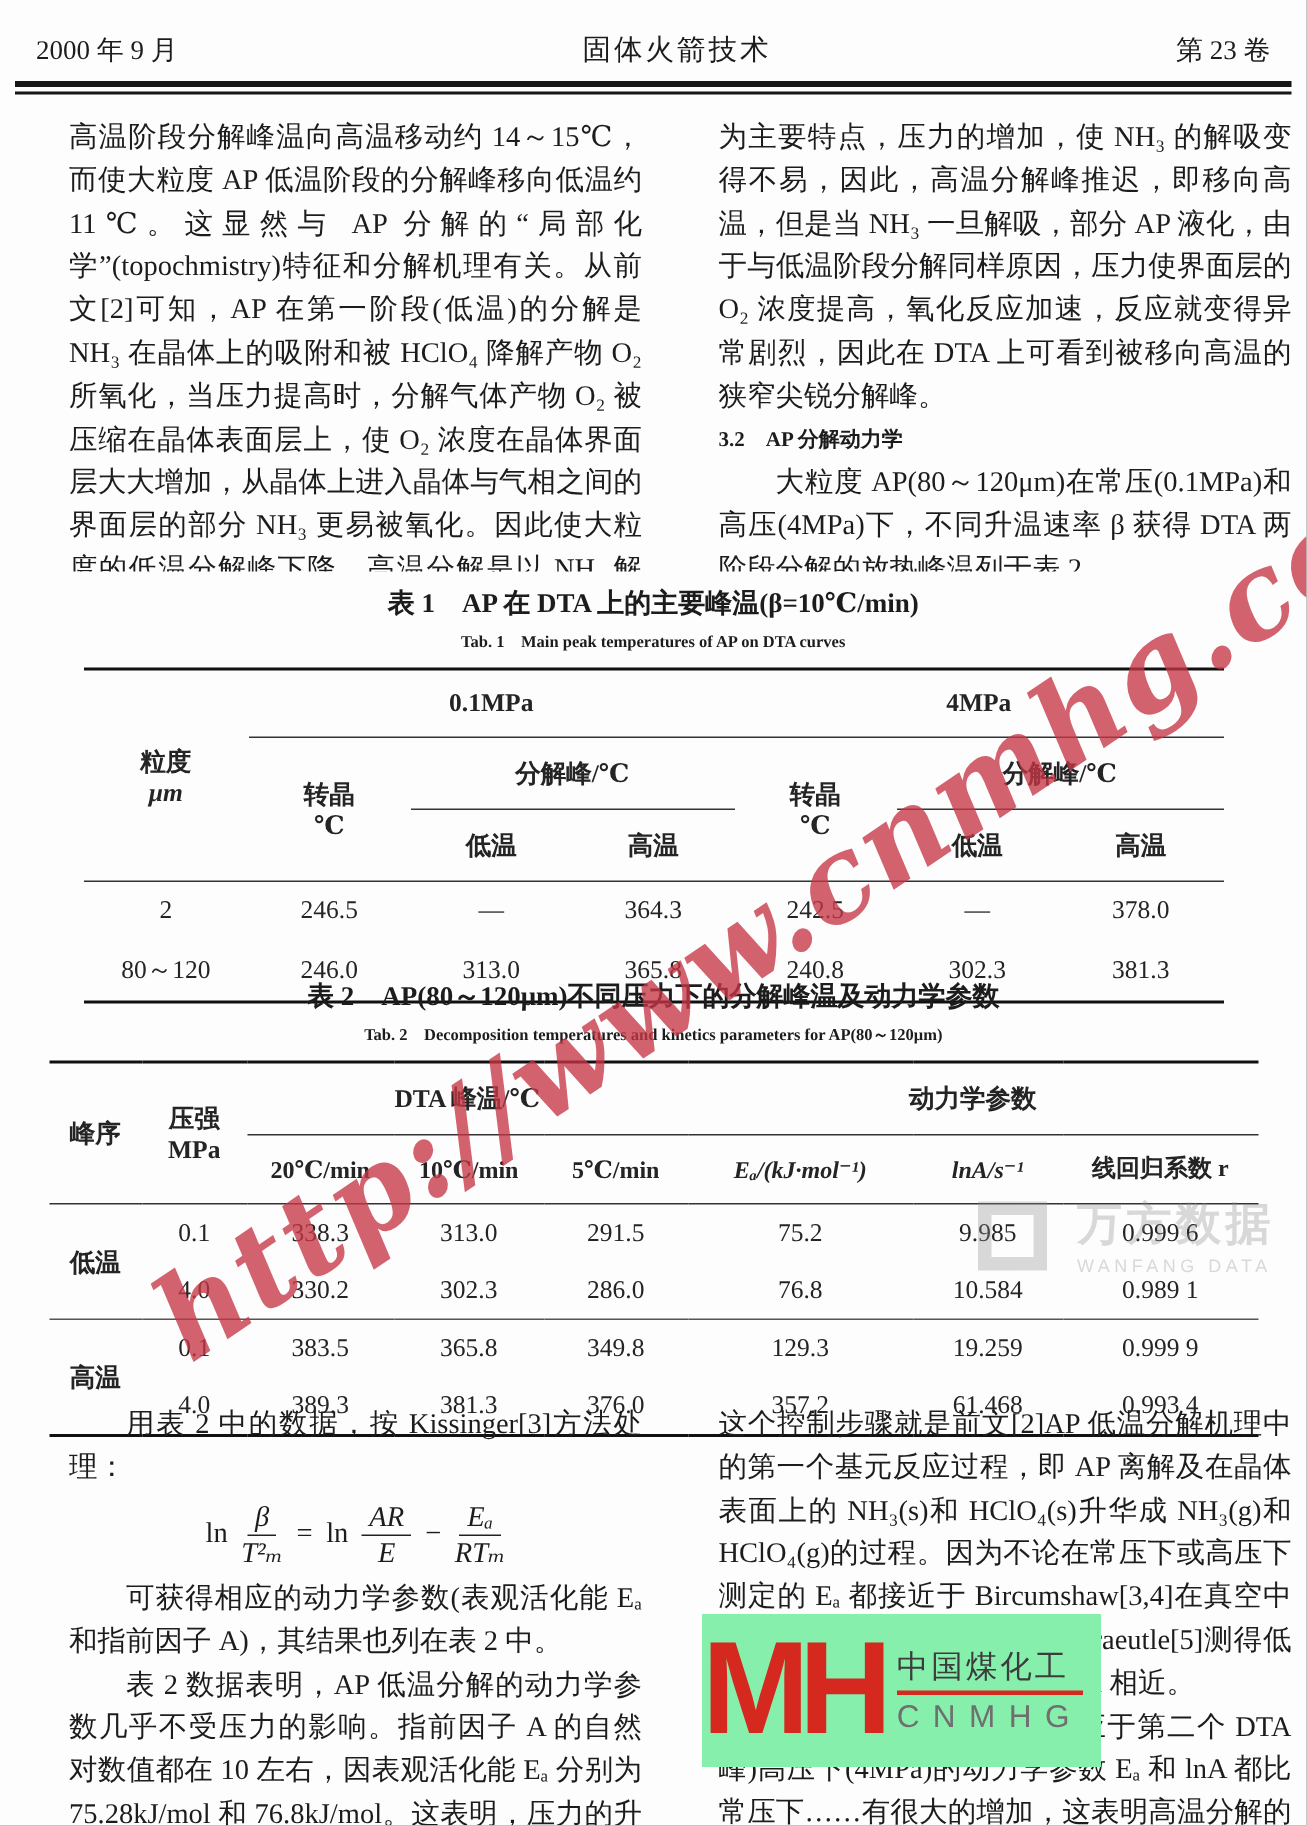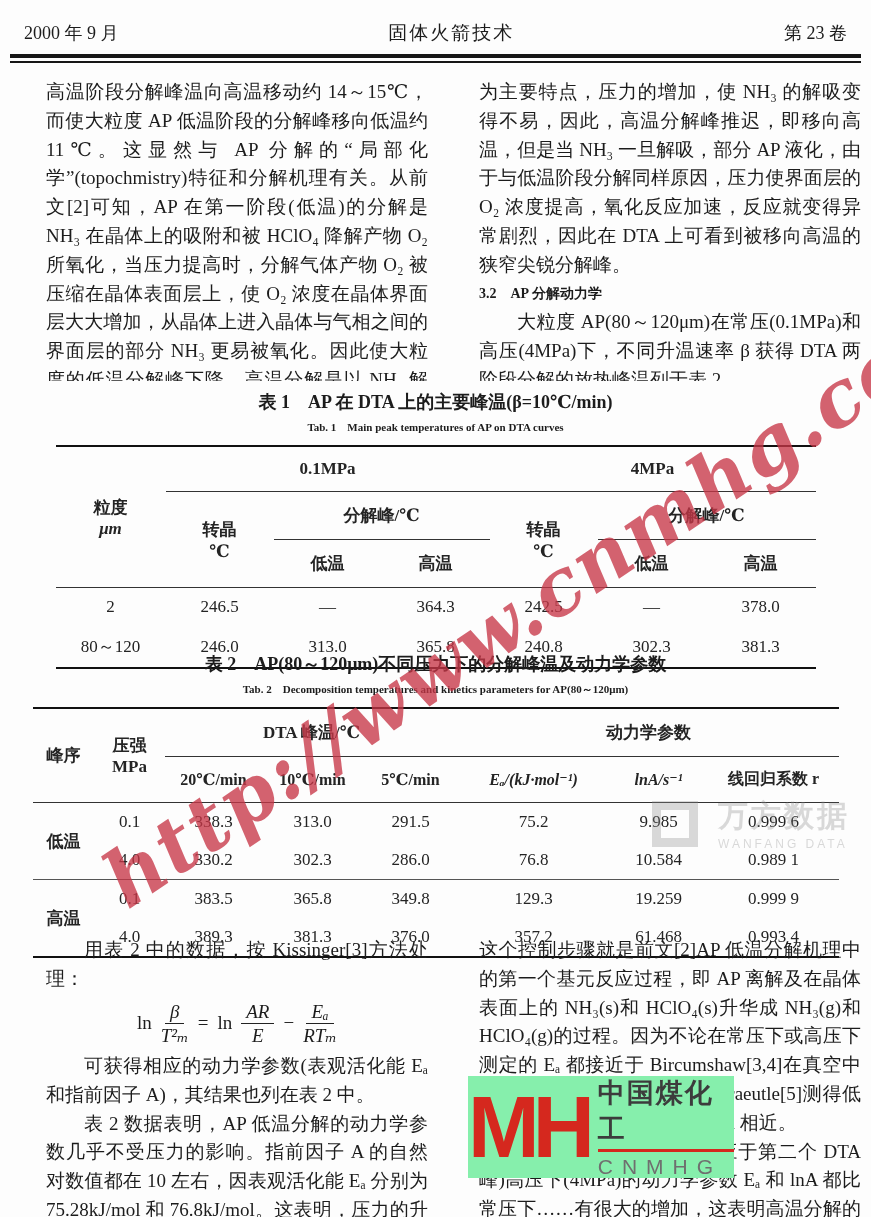--- a/index.html
+++ b/index.html
@@ -57,21 +57,21 @@
   .wf-cn { font-size:30px; font-weight:bold; letter-spacing:3px;
            font-family:"Liberation Sans",sans-serif; }
   .wf-en { font-size:12px; letter-spacing:3px; font-family:"Liberation Sans",sans-serif; }
   
   .logo { position:absolute; left:468px; top:1076px; width:266px; height:102px; z-index:5;
           background:#86efac; display:flex; align-items:center; }
   .logo-glyph { font-family:"Liberation Sans",sans-serif; font-weight:900;
                 font-size:86px; line-height:0.95; letter-spacing:-7px;
                 color:#d5281e; transform:scaleY(1.02); }
   .logo-right { margin-left:10px; display:flex; flex-direction:column; }
-  .logo-cn { font-size:27px; color:#3c3c3c; letter-spacing:2px;font-weight:bold; }
+  .logo-cn { font-size:21px; color:#3c3c3c; letter-spacing:2px; }
   .logo-line { border-top:3px solid #d5281e; margin:2px 0 3px 0; }
   .logo-en { font-size:21px; color:#6f6f6f; letter-spacing:9px;
              font-family:"Liberation Sans",sans-serif; }
 </style>
 </head>
 <body>
 
 <div class="page">
 
   <div class="hdr">

